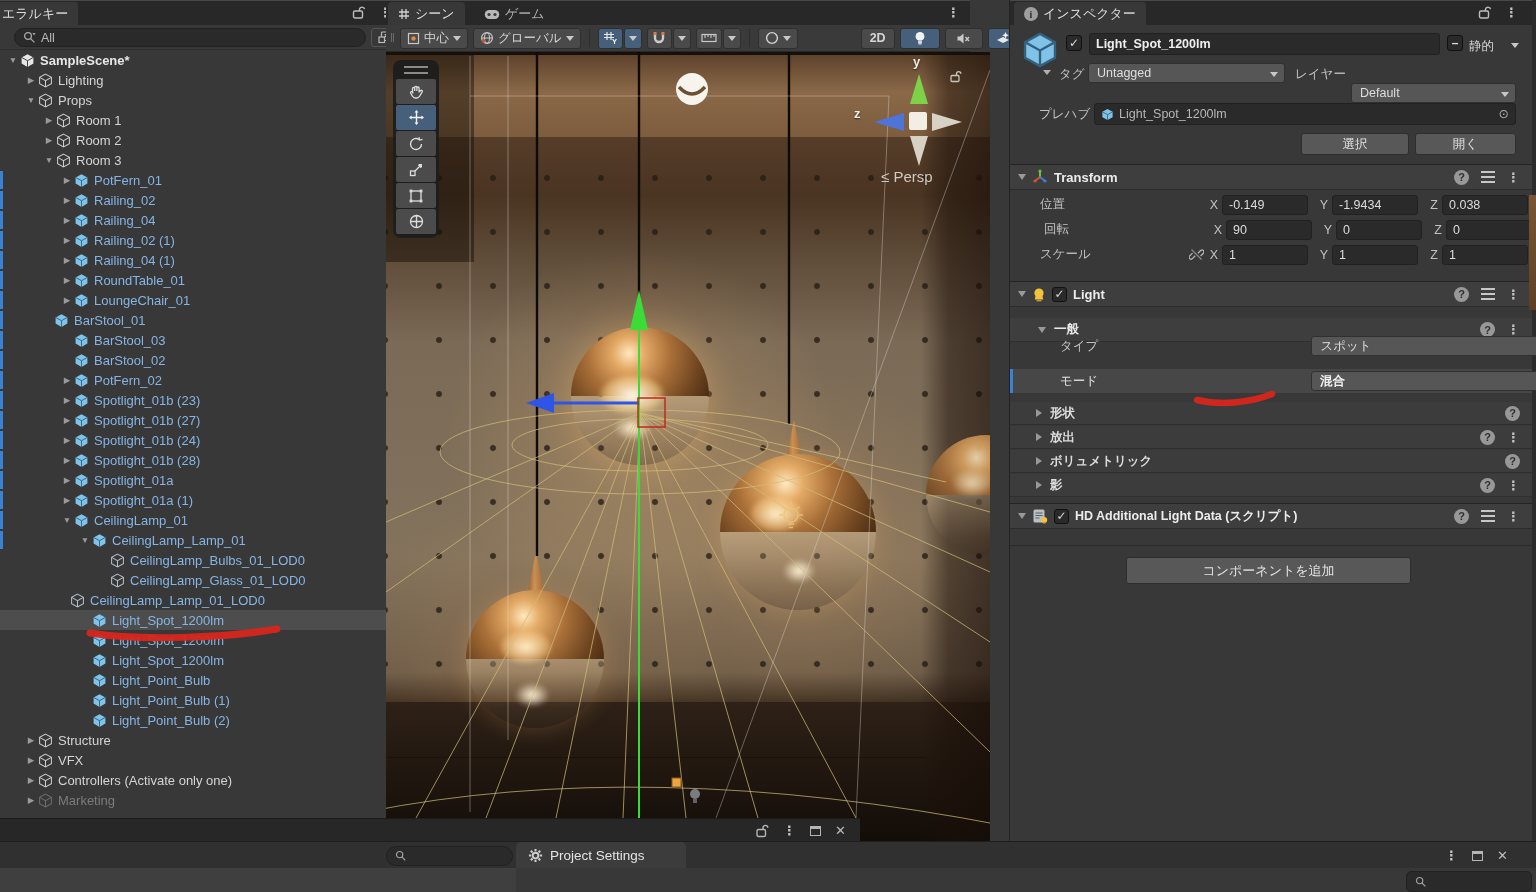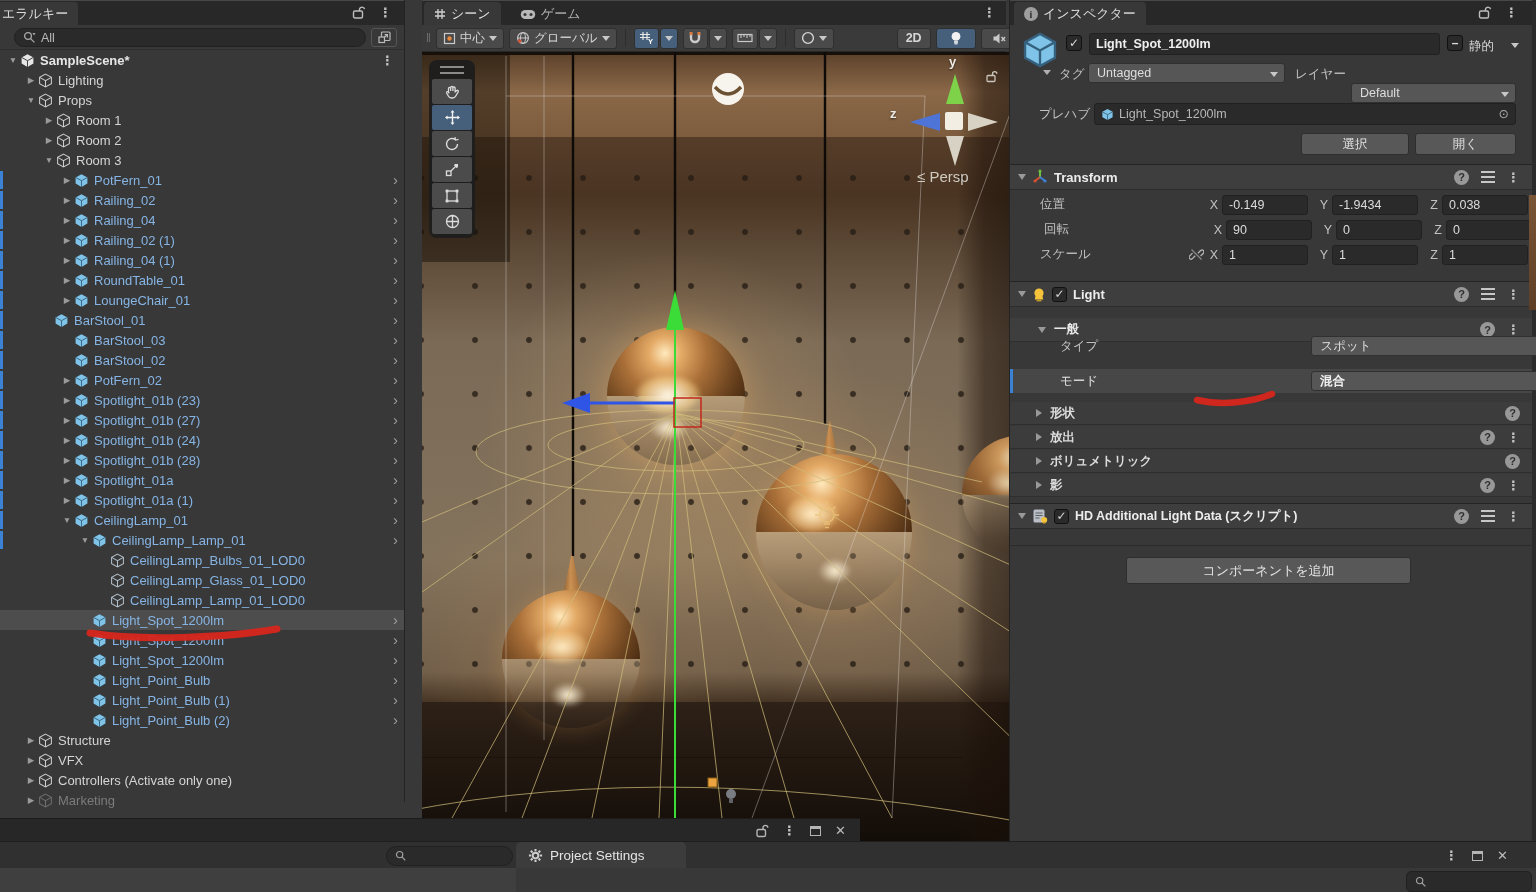--- a/index.html
+++ b/index.html
@@ -41,21 +41,21 @@
   .hrow .cicon{width:15px;height:15px;margin-right:5px;flex:none}
   .hrow .lbl{overflow:hidden;text-overflow:ellipsis}
   .hrow.kind-prefab .lbl,.hrow.kind-child .lbl{color:#86b5e5}
   .hrow.kind-disabled .lbl{color:#7b7b7b}
   .hrow.kind-scene .lbl{font-weight:700;color:#e6e6e6}
   .hrow.sel{background:#4d4d4d}
   .hrow .chev{position:absolute;right:6px;color:#9f9f9f;font-size:15px;top:1px}
   .hrow .bar{position:absolute;left:0;top:1px;bottom:1px;width:3px;background:#3b82d4}
   .hrow .rowkebab{position:absolute;right:10px}
   
-  #scene{left:422px;top:0;width:584px;height:841px;background:#383838}
+  #scene{left:386px;top:0;width:584px;height:841px;background:#383838}
   #scene .toolbar{position:absolute;left:0;right:0;top:25px;height:27px;background:#3a3a3a;
       border-bottom:1px solid #282828;display:flex;align-items:center;gap:5px;padding:0 4px}
   .tbtn{height:21px;background:#4a4a4a;border:1px solid #2f2f2f;border-radius:3px;color:#d6d6d6;
       display:flex;align-items:center;gap:4px;padding:0 6px;font-size:12.5px;flex:none}
   .tbtn.blue{background:#46607c}
   .tbtn .carett{width:0;height:0;border-left:4px solid transparent;border-right:4px solid transparent;border-top:5px solid #c8c8c8}
   .tsep{width:1px;height:18px;background:#2d2d2d;margin:0 3px;flex:none}
   #canvas{position:absolute;left:0;top:52px;width:604px;height:789px;overflow:hidden;background:#241a11}
   .lamp{position:absolute;border-radius:50%;overflow:hidden}
   .lamp .dome{position:absolute;left:0;top:0;right:0;height:50%;
@@ -375,21 +375,21 @@
           <span class="lbl">CeilingLamp_Bulbs_01_LOD0</span>
         </div>
         <div class="hrow kind-child" style="padding-left: 96px;">
           <span class="tri"></span>
           <svg class="cicon" viewBox="0 0 16 16">
             <path d="M8 1.2 L14.3 4.7 V11.3 L8 14.8 L1.7 11.3 V4.7 Z" fill="none" stroke="#b2bfc9" stroke-width="1.1"></path>
             <path d="M1.7 4.7 L8 8.2 L14.3 4.7 M8 8.2 V14.8" fill="none" stroke="#b2bfc9" stroke-width="1.1"></path>
           </svg>
           <span class="lbl">CeilingLamp_Glass_01_LOD0</span>
         </div>
-        <div class="hrow kind-child" style="padding-left: 96px;">
+        <div class="hrow kind-child" style="padding-left: 56px;">
           <span class="tri"></span>
           <svg class="cicon" viewBox="0 0 16 16">
             <path d="M8 1.2 L14.3 4.7 V11.3 L8 14.8 L1.7 11.3 V4.7 Z" fill="none" stroke="#b2bfc9" stroke-width="1.1"></path>
             <path d="M1.7 4.7 L8 8.2 L14.3 4.7 M8 8.2 V14.8" fill="none" stroke="#b2bfc9" stroke-width="1.1"></path>
           </svg>
           <span class="lbl">CeilingLamp_Lamp_01_LOD0</span>
         </div>
         <div class="hrow kind-prefab sel" style="padding-left: 78px;">
           <span class="tri"></span>
           <svg class="cicon" viewBox="0 0 16 16">

